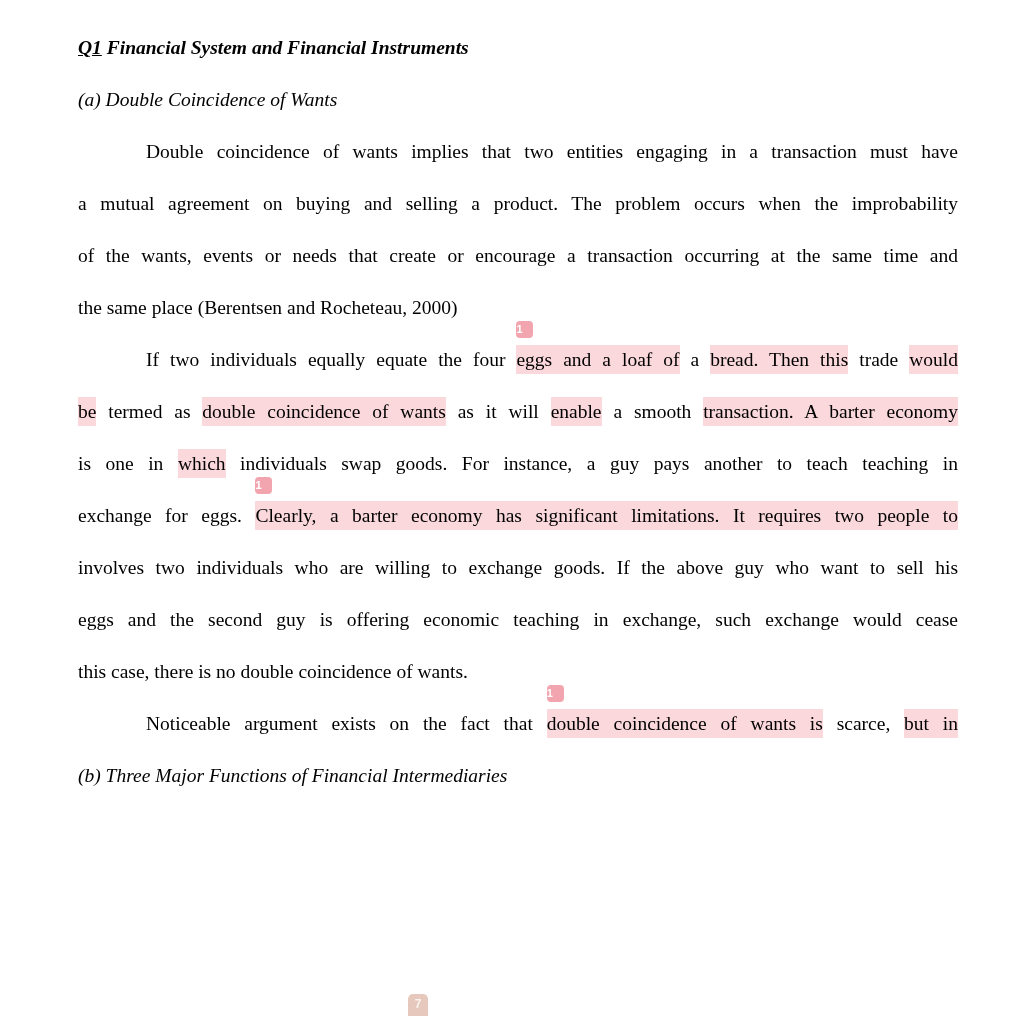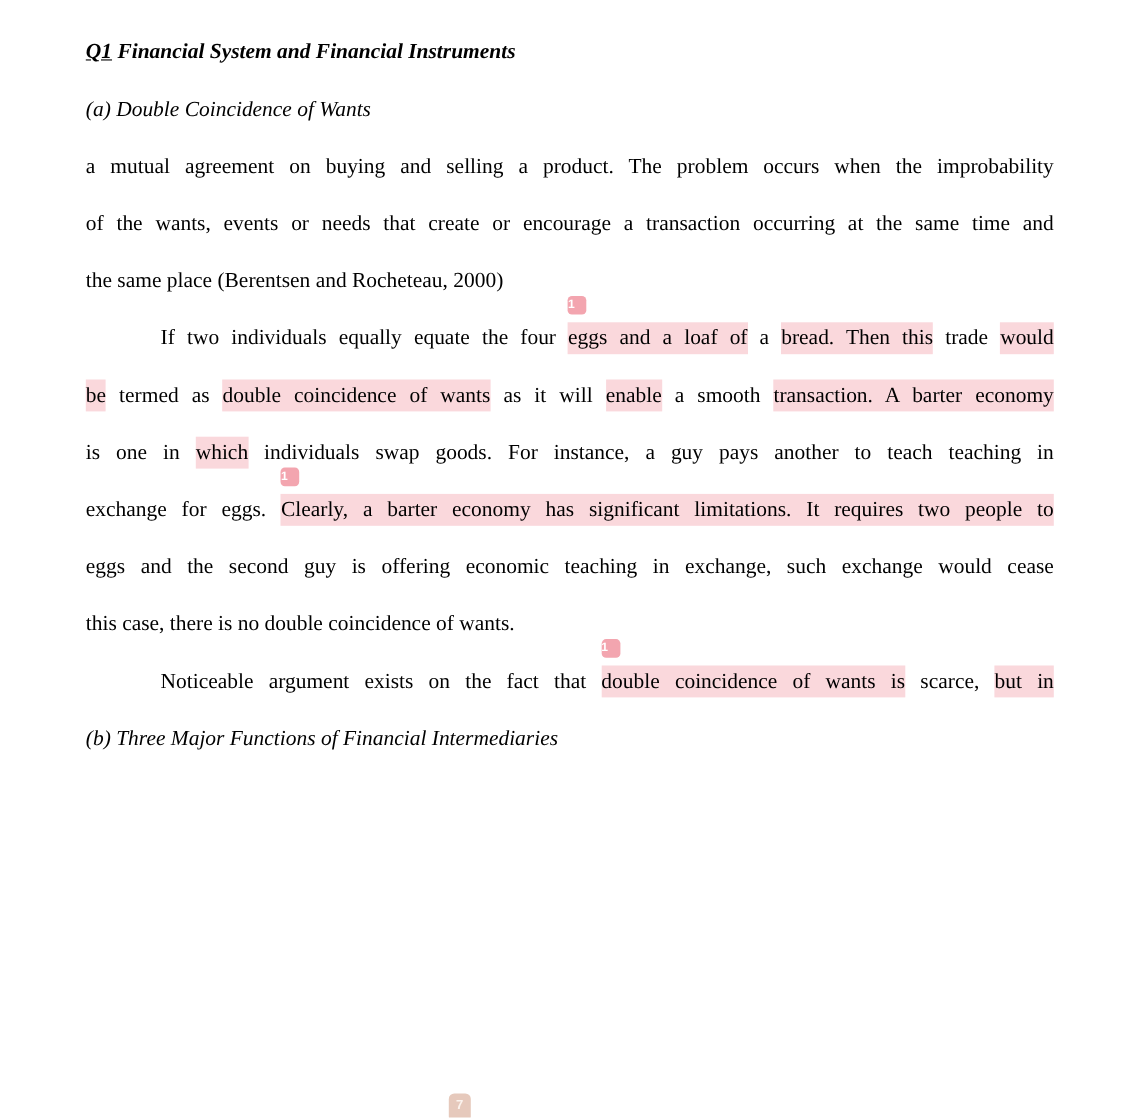--- a/index.html
+++ b/index.html
@@ -70,26 +70,28 @@
     text-align: center;
   }
 </style>
 </head>
 <body>
 
 <div class="page" style="--bg: #ffffff; --text: #000000; --hl: #fad8dc; --badge: #f3a5af; --badgeText: #ffffff; --fbadge: #e6c9bc; --fbadgeText: #fbf3ee;">
   <div class="content">
       <div class="line heading"><span class="u">Q1</span> <span> Financial System and Financial Instruments</span> </div>
       <div class="line subheading"><span>(a) Double Coincidence of Wants</span> </div>
+      <div class="line indent"><span>Double coincidence of wants implies that two entities engaging in a transaction must have</span> </div>
       <div class="line"><span>a mutual agreement on buying and selling a product. The problem occurs when the improbability</span> </div>
       <div class="line"><span>of the wants, events or needs that create or encourage a transaction occurring at the same time and</span> </div>
       <div class="line last"><span>the same place (Berentsen and Rocheteau, 2000)</span> </div>
       <div class="line indent"><span>If two individuals equally equate the four </span> <span class="hl">eggs and a loaf of<span class="badge">1</span></span> <span> a </span> <span class="hl">bread. Then this</span> <span> trade </span> <span class="hl">would</span> </div>
       <div class="line"><span class="hl">be</span> <span> termed as </span> <span class="hl">double coincidence of wants</span> <span> as it will </span> <span class="hl">enable</span> <span> a smooth </span> <span class="hl">transaction. A barter economy</span> </div>
       <div class="line"><span>is one in </span> <span class="hl">which</span> <span> individuals swap goods. For instance, a guy pays another to teach teaching in</span> </div>
       <div class="line"><span>exchange for eggs. </span> <span class="hl">Clearly, a barter economy has significant limitations. It requires two people to<span class="badge">1</span></span> </div>
+      <div class="line"><span>involves two individuals who are willing to exchange goods. If the above guy who want to sell his</span> </div>
       <div class="line"><span>eggs and the second guy is offering economic teaching in exchange, such exchange would cease</span> </div>
       <div class="line last"><span>this case, there is no double coincidence of wants.</span> </div>
       <div class="line indent"><span>Noticeable argument exists on the fact that </span> <span class="hl">double coincidence of wants is<span class="badge">1</span></span> <span> scarce, </span> <span class="hl">but in</span> </div>
       <div class="line subheading"><span>(b) Three Major Functions of Financial Intermediaries</span> </div>
     </div>
   <div class="footer-badge">7</div>
 </div>
 
 </body></html>

